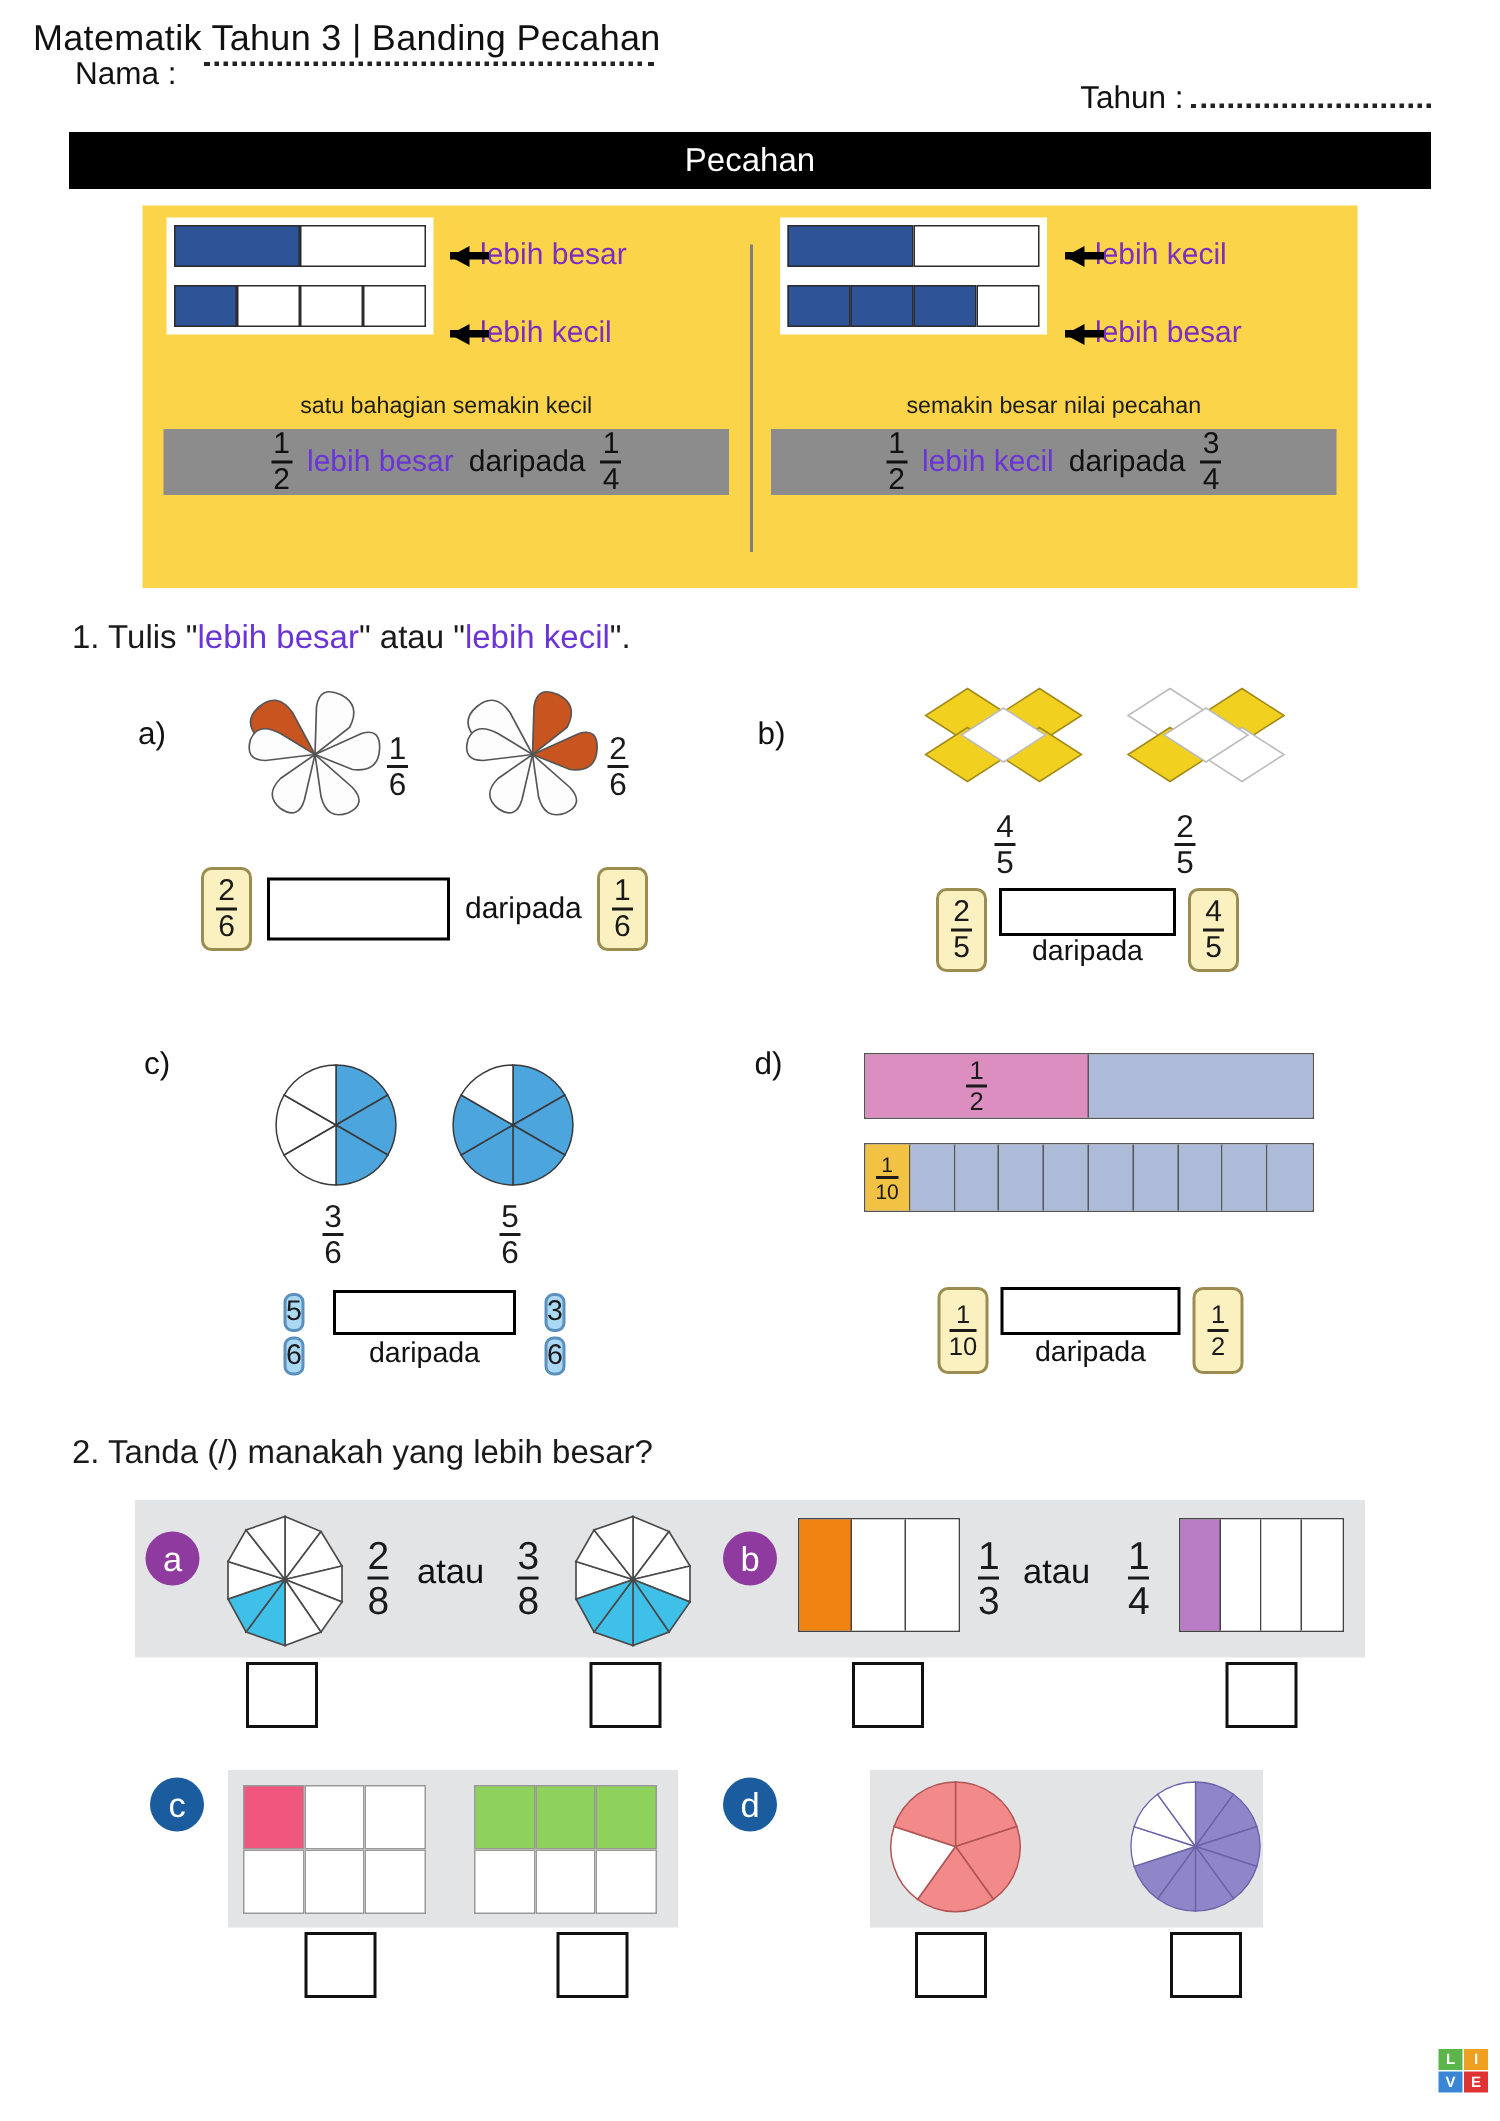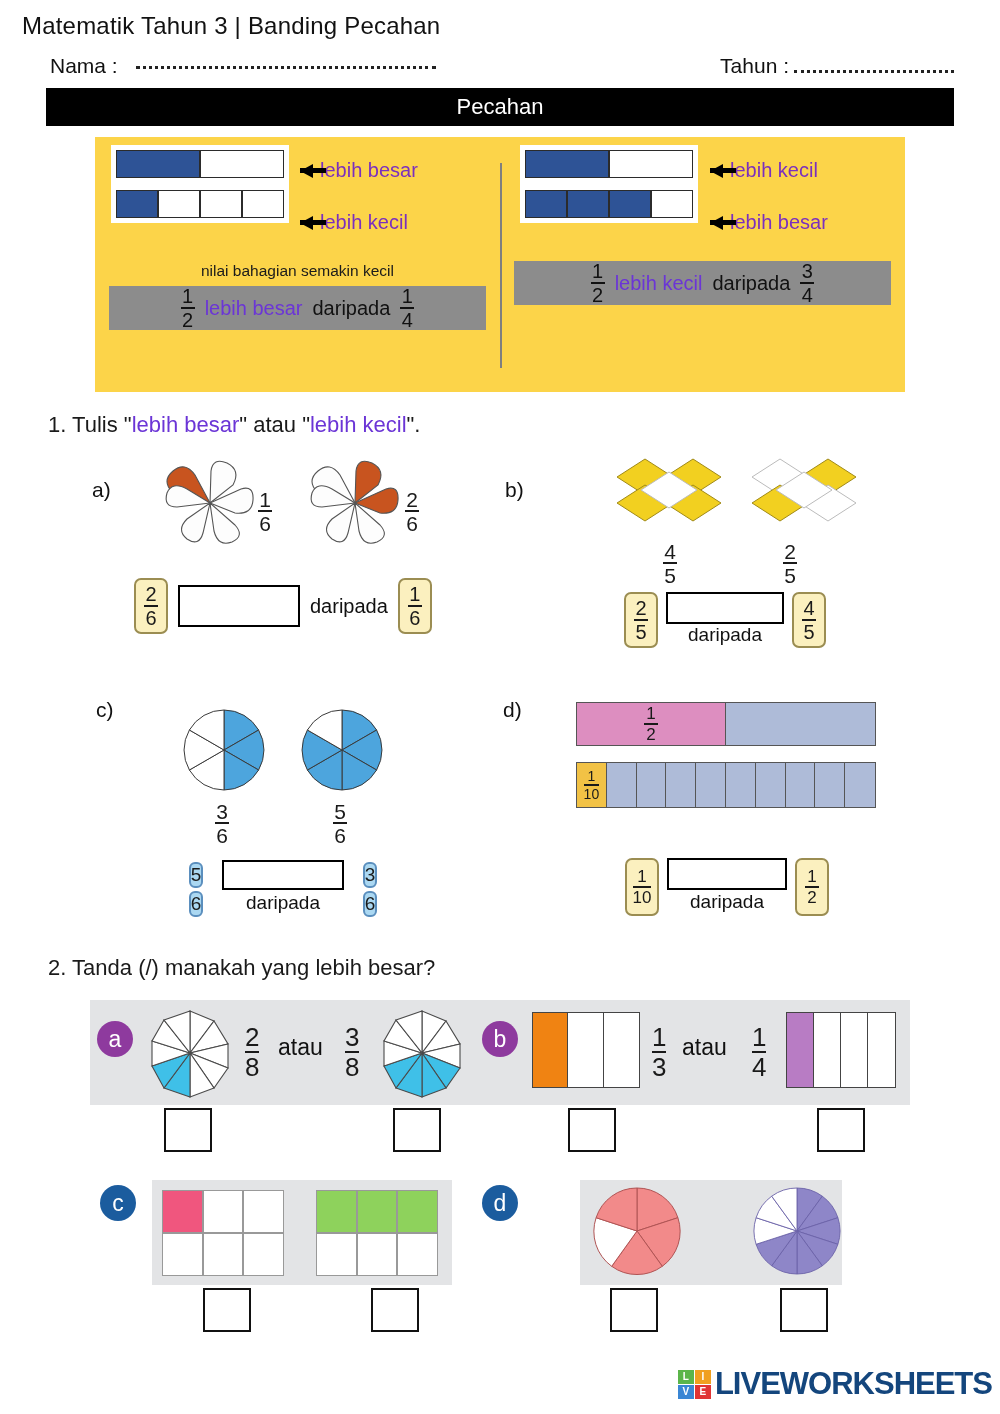--- a/index.html
+++ b/index.html
@@ -11,22 +11,22 @@
     position: relative;
     overflow: hidden;
   }
 
   
   .hdr-title {
     position: absolute; left: 22px; top: 12px;
     font-size: 24px; letter-spacing: .2px; color: #111;
   }
   .nama {
-    position: absolute; left: 50px; top: 54px; font-size: 21px; color: #111;
-    display: flex; align-items: center; gap: 18px;
+    position: absolute; left: 50px; top: 38px; font-size: 21px; color: #111;
+    display: flex; align-items: flex-start; gap: 18px;
   }
   .kelas {
     position: absolute; right: 46px; top: 54px; font-size: 21px; color: #111;
     display: flex; align-items: baseline; gap: 5px;
   }
   .dots-long { display:inline-block; width: 300px; border-bottom: 3px dotted #222; height: 6px; }
   .dots-short { display:inline-block; width: 160px; border-bottom: 3px dotted #222; height: 6px; }
 
   .latihan-bar {
     position: absolute; left: 46px; top: 88px; width: 908px; height: 38px;
@@ -162,21 +162,21 @@
         <div class="arrow-label" style="left:205px;top:14px;">
           <span class="arrow"></span>
           <span>lebih besar</span>
         </div>
         <div class="arrow-label" style="left:205px;top:66px;">
           <span class="arrow"></span>
           <span>lebih kecil</span>
         </div>
       </div>
       <div class="capt">
-        <div>nilai bahagian semakin kecil</div>
+        <div>satu bahagian semakin kecil</div>
       </div>
       <div class="greybar">
         <span class="frac">
           <span class="num">1</span>
           <span class="den">2</span>
         </span>
         <span class="pp">lebih besar</span>
         <span>daripada</span>
         <span class="frac">
           <span class="num">1</span>
@@ -202,20 +202,21 @@
         <div class="arrow-label" style="left:210px;top:14px;">
           <span class="arrow"></span>
           <span>lebih kecil</span>
         </div>
         <div class="arrow-label" style="left:210px;top:66px;">
           <span class="arrow"></span>
           <span>lebih besar</span>
         </div>
       </div>
       <div class="capt">
+        <div>semakin besar nilai pecahan</div>
       </div>
       <div class="greybar">
         <span class="frac">
           <span class="num">1</span>
           <span class="den">2</span>
         </span>
         <span class="pp">lebih kecil</span>
         <span>daripada</span>
         <span class="frac">
           <span class="num">3</span>
@@ -574,14 +575,13 @@
 <div class="chkbox" style="left:610px;top:1288px;"></div>
 <div class="chkbox" style="left:780px;top:1288px;"></div>
 
 <div class="lw">
   <div class="lw-grid">
     <span style="background:#5bb54a">L</span>
     <span style="background:#f0a020">I</span>
     <span style="background:#3a86d4">V</span>
     <span style="background:#e03434">E</span>
   </div>
-  <div class="lw-text">LIVEWORKSHEETS</div>
 </div>
 
 </body></html>

